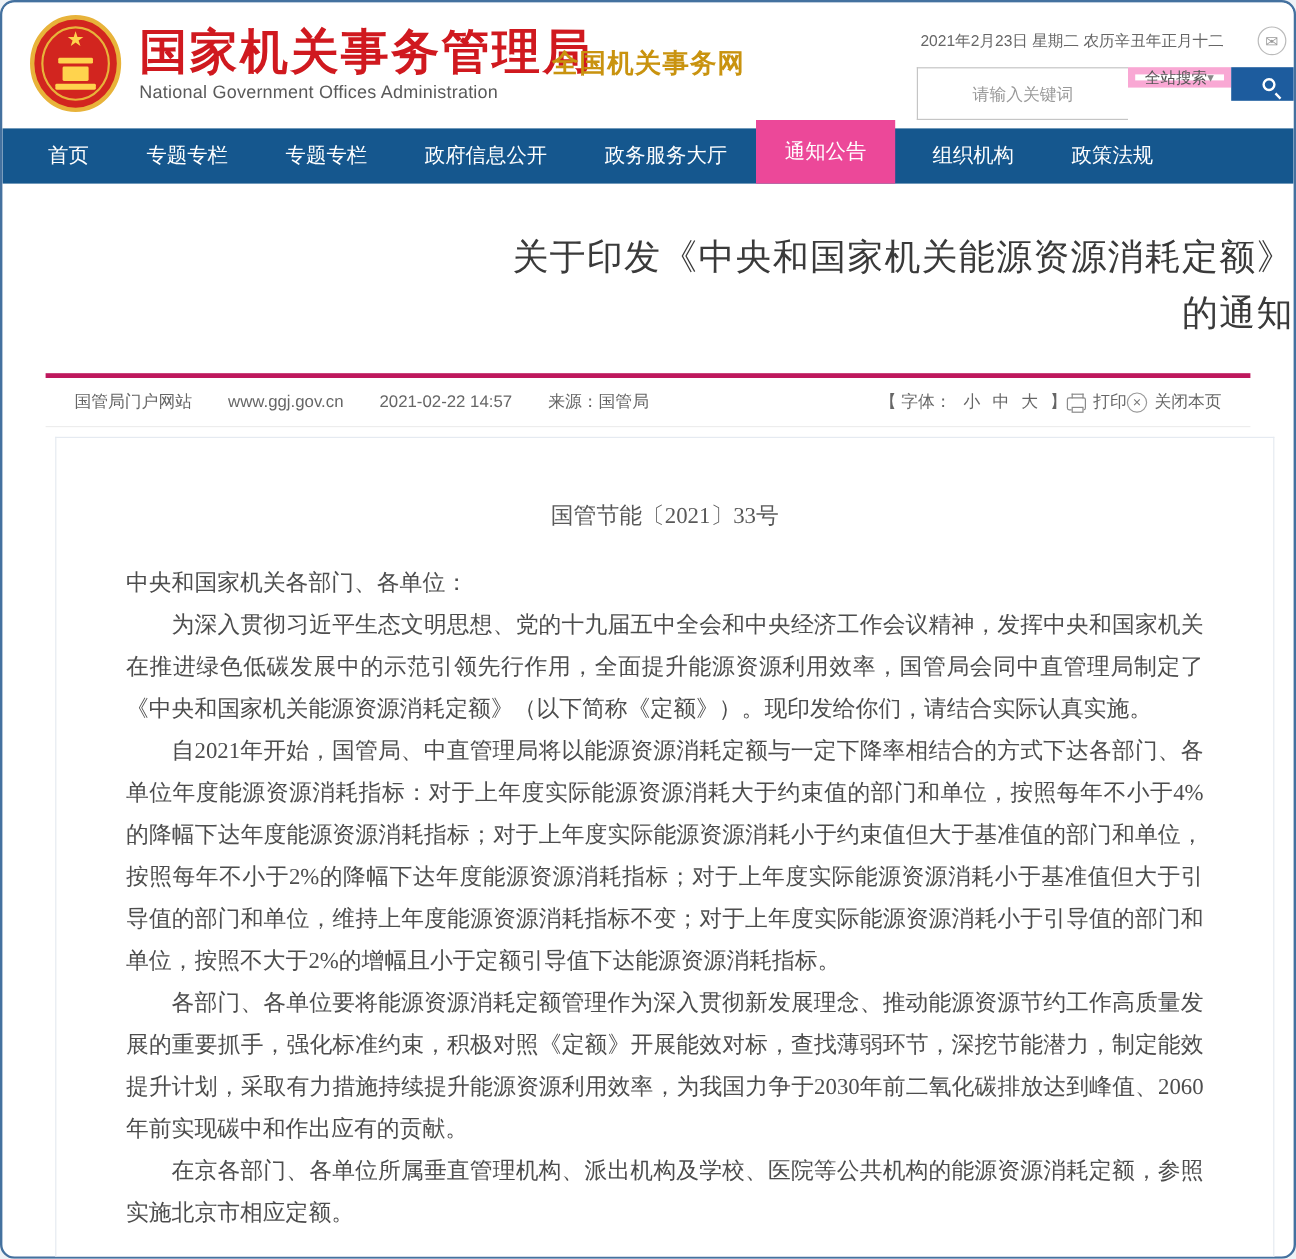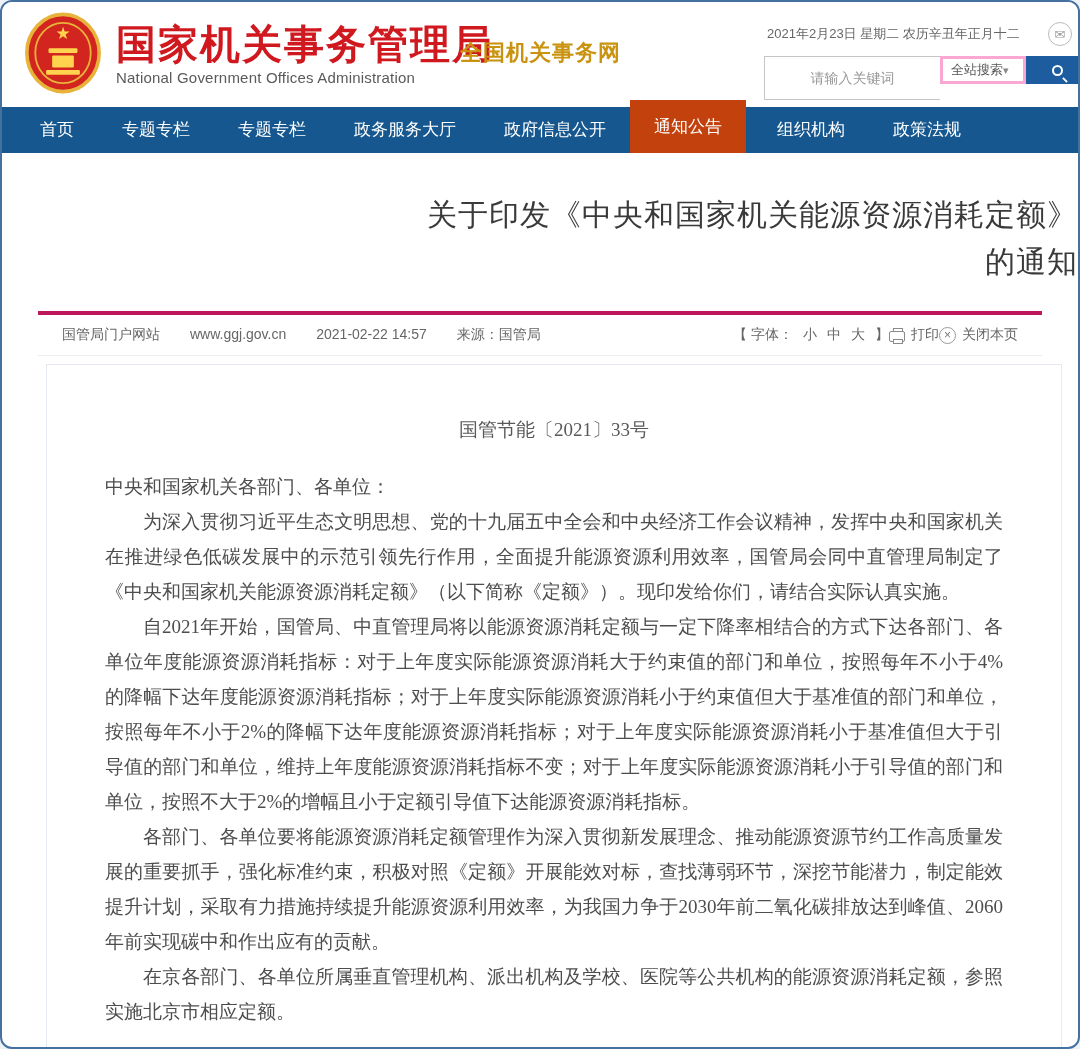--- a/index.html
+++ b/index.html
@@ -16,29 +16,29 @@
   .brand-text { margin-left:14px; }
   .site-title { font-size:40px; font-weight:bold; color:#d0191f; letter-spacing:2px; line-height:46px; }
   .site-sub { font-size:15px; color:#5a5a5a; margin-top:2px; letter-spacing:0.2px; }
   .tagline { position:absolute; left:458px; top:36px; font-size:22px; font-weight:bold; color:#c9930f; letter-spacing:1px; }
   .date-row { position:absolute; left:765px; top:20px; width:400px; display:flex; align-items:center; font-size:13px; color:#666; white-space:nowrap; }
   .mail-group { display:flex; align-items:center; margin-left:28px; color:#888; }
   .mail-circle { width:24px; height:24px; border:1px solid #bbb; border-radius:50%; display:flex; align-items:center; justify-content:center; color:#999; font-size:13px; margin-right:6px; }
   .search-row { position:absolute; left:762px; top:54px; display:flex; height:28px; }
   .search-input { width:176px; height:44px; border:1px solid #c5c5c5; border-right:none; padding:0 8px; font-size:14px; color:#333; outline:none;text-align:center; }
   .search-input::placeholder { color:#999; }
-  .search-scope { width:86px; height:28px; border:3px solid #f9a8d4; display:flex; align-items:center; padding:0 8px; font-size:13px; color:#555; background:#fff; cursor:pointer; }
+  .search-scope { width:86px; height:17px; border:6px solid #f9a8d4; display:flex; align-items:center; padding:0 8px; font-size:13px; color:#555; background:#fff; cursor:pointer; }
   .search-scope .caret { color:#888; font-size:11px; }
   .search-btn { width:62px; height:28px; background:#1d5c9e; border:none; display:flex; align-items:center; justify-content:center; cursor:pointer; }
   .mag { position:relative; width:11px; height:11px; border:2px solid #fff; border-radius:50%; }
   .mag::after { content:""; position:absolute; width:2px; height:6px; background:#fff; left:10px; top:10px; transform:rotate(-45deg); }
   
   .nav { position:relative; height:46px; background:#15578e; display:flex; align-items:stretch; padding:0 14px; }
   .nav-item { color:#fff; font-size:17px; line-height:46px; padding:0 24px; white-space:nowrap; cursor:pointer; }
-  .nav-item.active { background:#c2410c; margin-top:-7px; line-height:53px; height:53px; margin-right:7px; }
+  .nav-item.active { background:#ec4899; margin-top:-7px; line-height:53px; height:53px; margin-right:7px; }
   
   .article-title { margin-top:38px; text-align:right; color:#3a3a3a; font-size:30px; line-height:47px; letter-spacing:1px; }
   
   .meta-bar { margin:26px 36px 0 36px; border-top:4px solid #be185d; border-bottom:1px solid #ededed; padding:11px 24px; display:flex; justify-content:space-between; align-items:center; font-size:14px; color:#666; }
   .meta-left { display:flex; gap:30px; white-space:nowrap; }
   .meta-right { display:flex; align-items:flex-end; white-space:nowrap; }
   .font-sizer { display:flex; gap:10px; align-items:center; }
   .font-opt { cursor:pointer; }
   .meta-action { display:flex; align-items:center; gap:6px; cursor:pointer; }
   .printer { position:relative; width:16px; height:11px; border:1px solid #8a8a8a; border-radius:2px; margin-top:3px; }
@@ -92,22 +92,22 @@
       <button class="search-btn">
         <span class="mag"></span>
       </button>
     </div>
   </div>
 
   <div class="nav" id="nav">
       <div class="nav-item">首页</div>
       <div class="nav-item">专题专栏</div>
       <div class="nav-item">专题专栏</div>
+      <div class="nav-item">政府信息公开</div>
       <div class="nav-item">政务服务大厅</div>
-      <div class="nav-item">政府信息公开</div>
       <div class="nav-item active">通知公告</div>
       <div class="nav-item">组织机构</div>
       <div class="nav-item">政策法规</div>
     </div>
 
   <div class="article-title">
     <div>关于印发《中央和国家机关能源资源消耗定额》</div>
     <div>的通知</div>
   </div>
 

